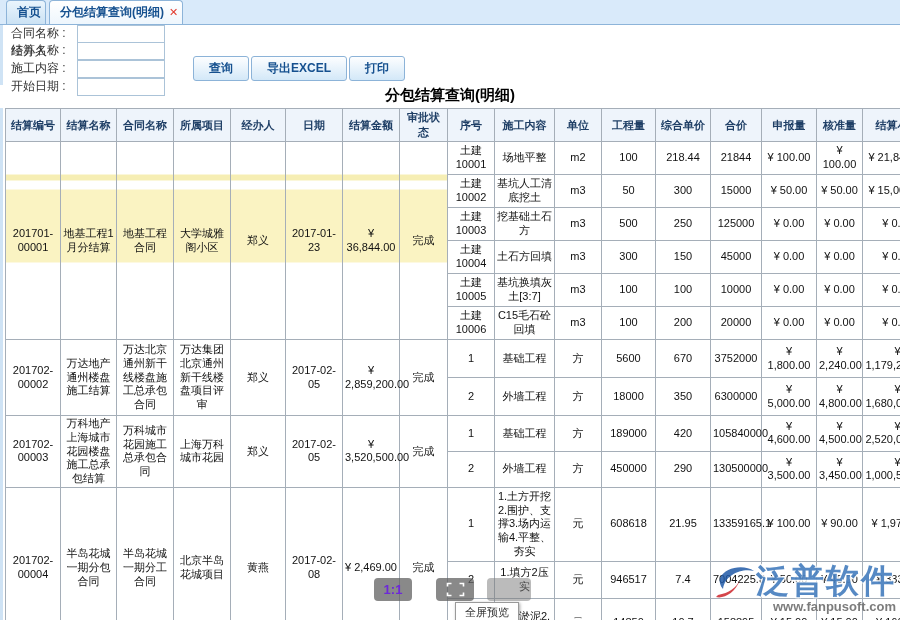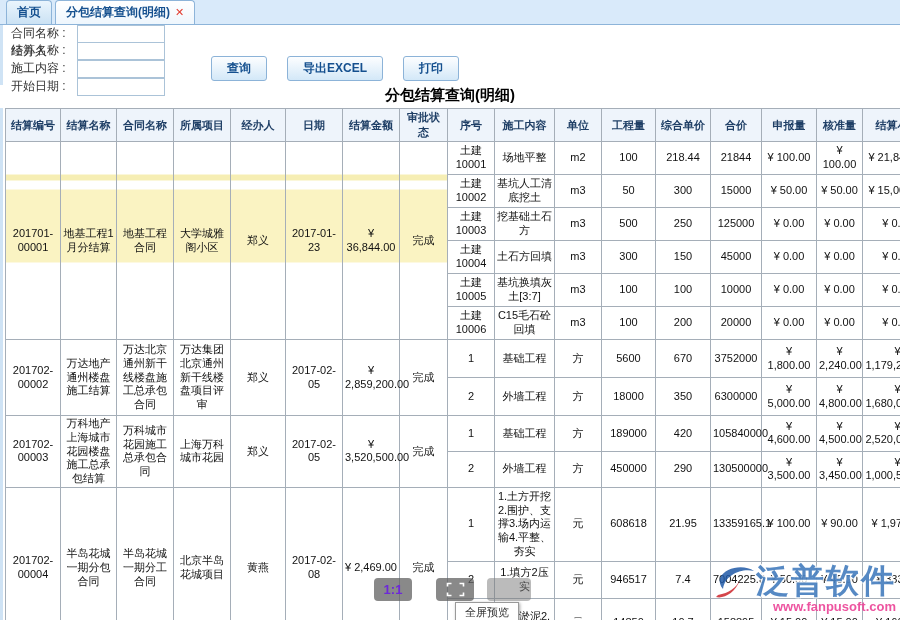--- a/index.html
+++ b/index.html
@@ -1,32 +1,32 @@
 <!DOCTYPE html>
 <html><head>
 <meta charset="utf-8">
 <style>
   html,body{margin:0;padding:0;background:#fff;}
   .container{position:relative;width:900px;height:620px;overflow:hidden;background:#fff;
     font-family:"Liberation Sans","DejaVu Sans",sans-serif;}
   
   .tabbar{display:flex;align-items:flex-end;height:25px;background:#d9eafa;
     border-bottom:1px solid #8db4d9;padding-left:6px;box-sizing:border-box;}
-  .tab{display:flex;align-items:center;gap:5px;padding:3px 10px 3px 10px;margin-right:3px;
+  .tab{display:flex;align-items:center;gap:5px;padding:3px 4px 3px 10px;margin-right:3px;
     border:1px solid #8db4d9;border-bottom:none;border-radius:4px 4px 0 0;
     background:linear-gradient(#eaf5fd,#cbe2f4);color:#15508f;font-size:12px;font-weight:bold;cursor:pointer;margin-top:44px;}
   .tab.active{background:linear-gradient(#ffffff,#eef6fd);}
   .tab-close{color:#e23b2e;font-weight:bold;font-size:11px;line-height:1;}
   
   .filters{padding:6px 8px 2px 8px;border-left:3px solid #cfe3f5;box-sizing:border-box;}
   .filter-row{display:flex;align-items:center;height:23px;margin-bottom:3px;}
   .fgroup{display:flex;align-items:center;margin-right:26px;}
   .flabel{font-size:12px;color:#333;min-width:62px;white-space:nowrap;}
   .fgroup input{width:82px;height:16px;border:1px solid #abc3d8;margin-left:4px;font-size:11px;padding:0 2px;}
-  .btn{margin-left:20px;padding:3px 15px;font-size:12px;font-weight:bold;color:#15508f;
+  .btn{margin-left:2px;padding:3px 15px;font-size:12px;font-weight:bold;color:#15508f;
     background:linear-gradient(#fdfeff,#d3e8f8);border:1px solid #8cb3d8;border-radius:3px;cursor:pointer;}
   
   .page-title{text-align:center;font-size:15px;font-weight:bold;color:#000;margin:1px 0 3px 0;}
   
   .grid-wrap{border-left:3px solid #cfe3f5;}
   table.grid{border-collapse:collapse;table-layout:fixed;width:927px;margin-left:2px;}
   table.grid th{background:#eef4fb;color:#1f3f66;font-weight:bold;font-size:11px;
     border:1px solid #a5aeb8;height:20px;padding:1px 2px;}
   table.grid td{border:1px solid #a5aeb8;font-size:11px;color:#111;text-align:center;
     vertical-align:middle;padding:1px 2px;line-height:1.25;}
@@ -38,21 +38,21 @@
   .obtn.b2{left:436px;top:578px;width:38px;height:23px;}
   .obtn.b3{left:487px;top:578px;width:44px;height:23px;background:rgba(120,120,120,.5);}
   .tooltip{position:absolute;left:455px;top:602px;background:#fff;border:1px solid #9a9a9a;
     padding:2px 9px;font-size:11px;color:#333;box-shadow:1px 1px 3px rgba(0,0,0,.35);white-space:nowrap;}
   
   .watermark{position:absolute;right:4px;top:564px;display:flex;align-items:flex-start;
     pointer-events:none;opacity:.93;}
   .wm-text{display:flex;flex-direction:column;align-items:flex-end;}
   .wm-brand{font-size:33px;font-weight:bold;color:rgba(42,107,181,.85);letter-spacing:2px;line-height:1;
     text-shadow:1px 1px 0 #fff,-1px -1px 0 #fff,1px -1px 0 #fff,-1px 1px 0 #fff;}
-  .wm-url{font-size:13px;font-weight:bold;color:#ec4899;margin-top:2px;}
+  .wm-url{font-size:13px;font-weight:bold;color:#737373;margin-top:2px;}
 </style>
 </head>
 <body>
 
 <div class="container">
 
   <div class="tabbar">
     <div class="tab">
       <span>首页</span>
     </div>

